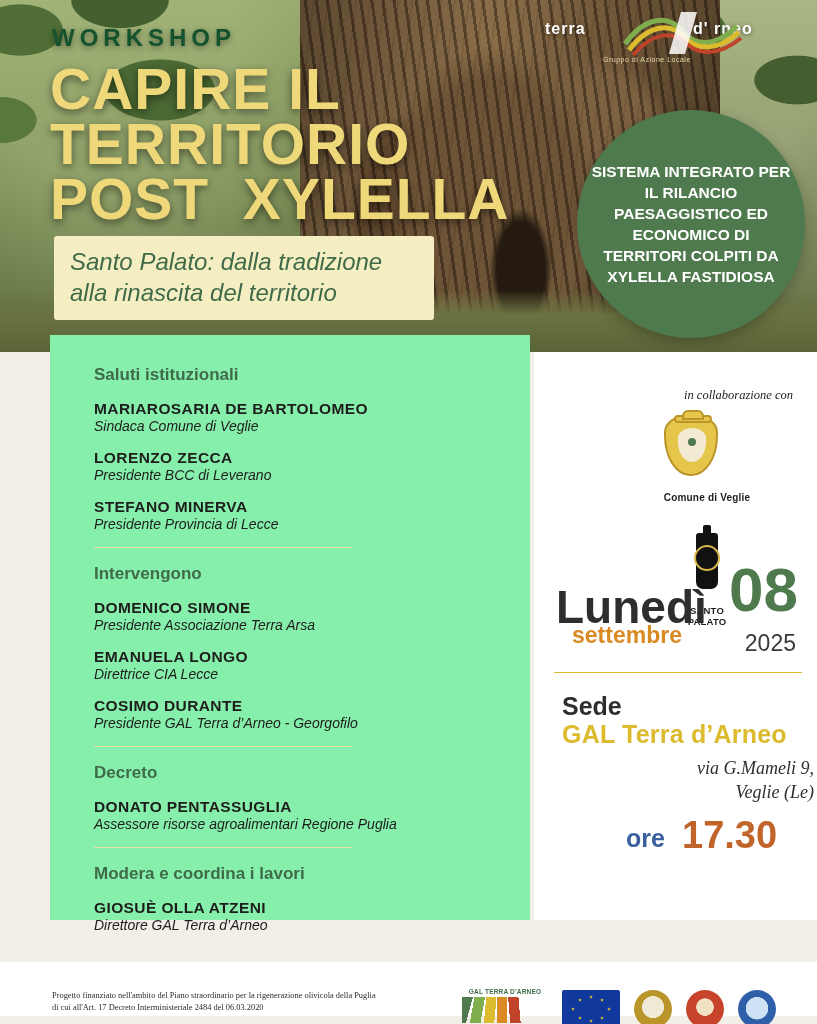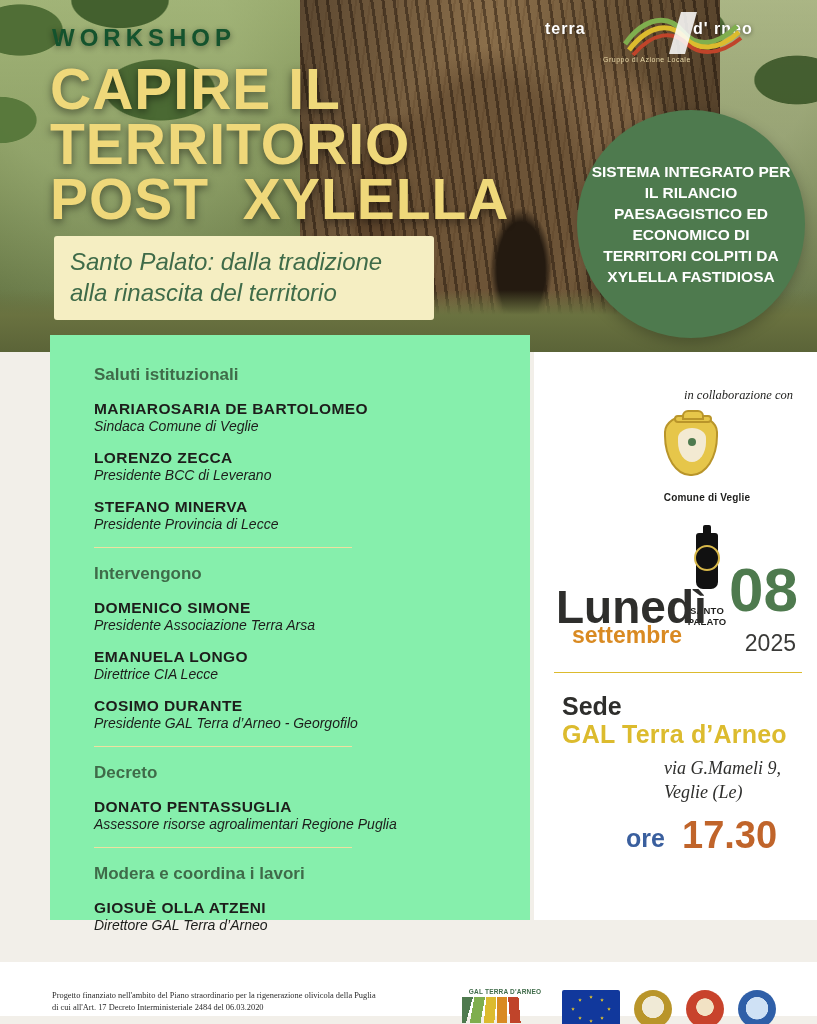--- a/index.html
+++ b/index.html
@@ -266,21 +266,21 @@
   }
   .sede-name {
     position: absolute; left: 28px; top: 368px;
     font-size: 25px; font-weight: 700; color: #dcbb2e;
     letter-spacing: .2px;
   }
   .addr {
     position: absolute; left: 130px; top: 404px; width: 150px;
     font-size: 18px; line-height: 24px; color: #2e2e2c;
     font-style: italic; font-family: "Liberation Serif", serif;
-    text-align: left;
+    text-align: right;
   }
   .ore {
     position: absolute; left: 92px; top: 472px;
     font-size: 25px; font-weight: 700; color: #3a5f9e;
   }
   .time {
     position: absolute; left: 148px; top: 462px;
     font-size: 38px; font-weight: 700; color: #c0642a;
   }
 

